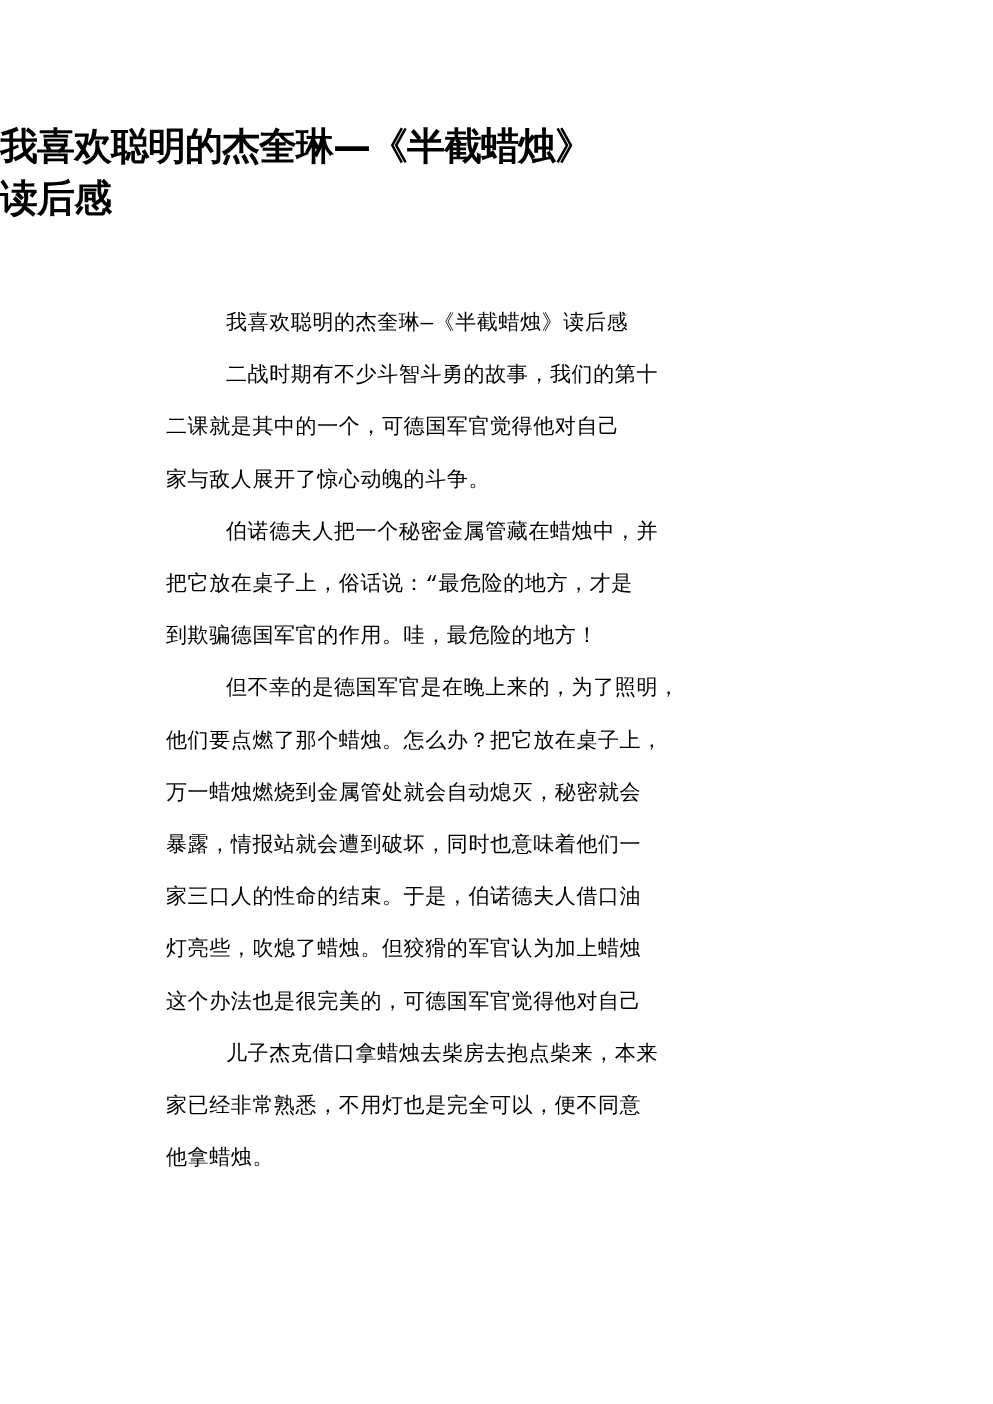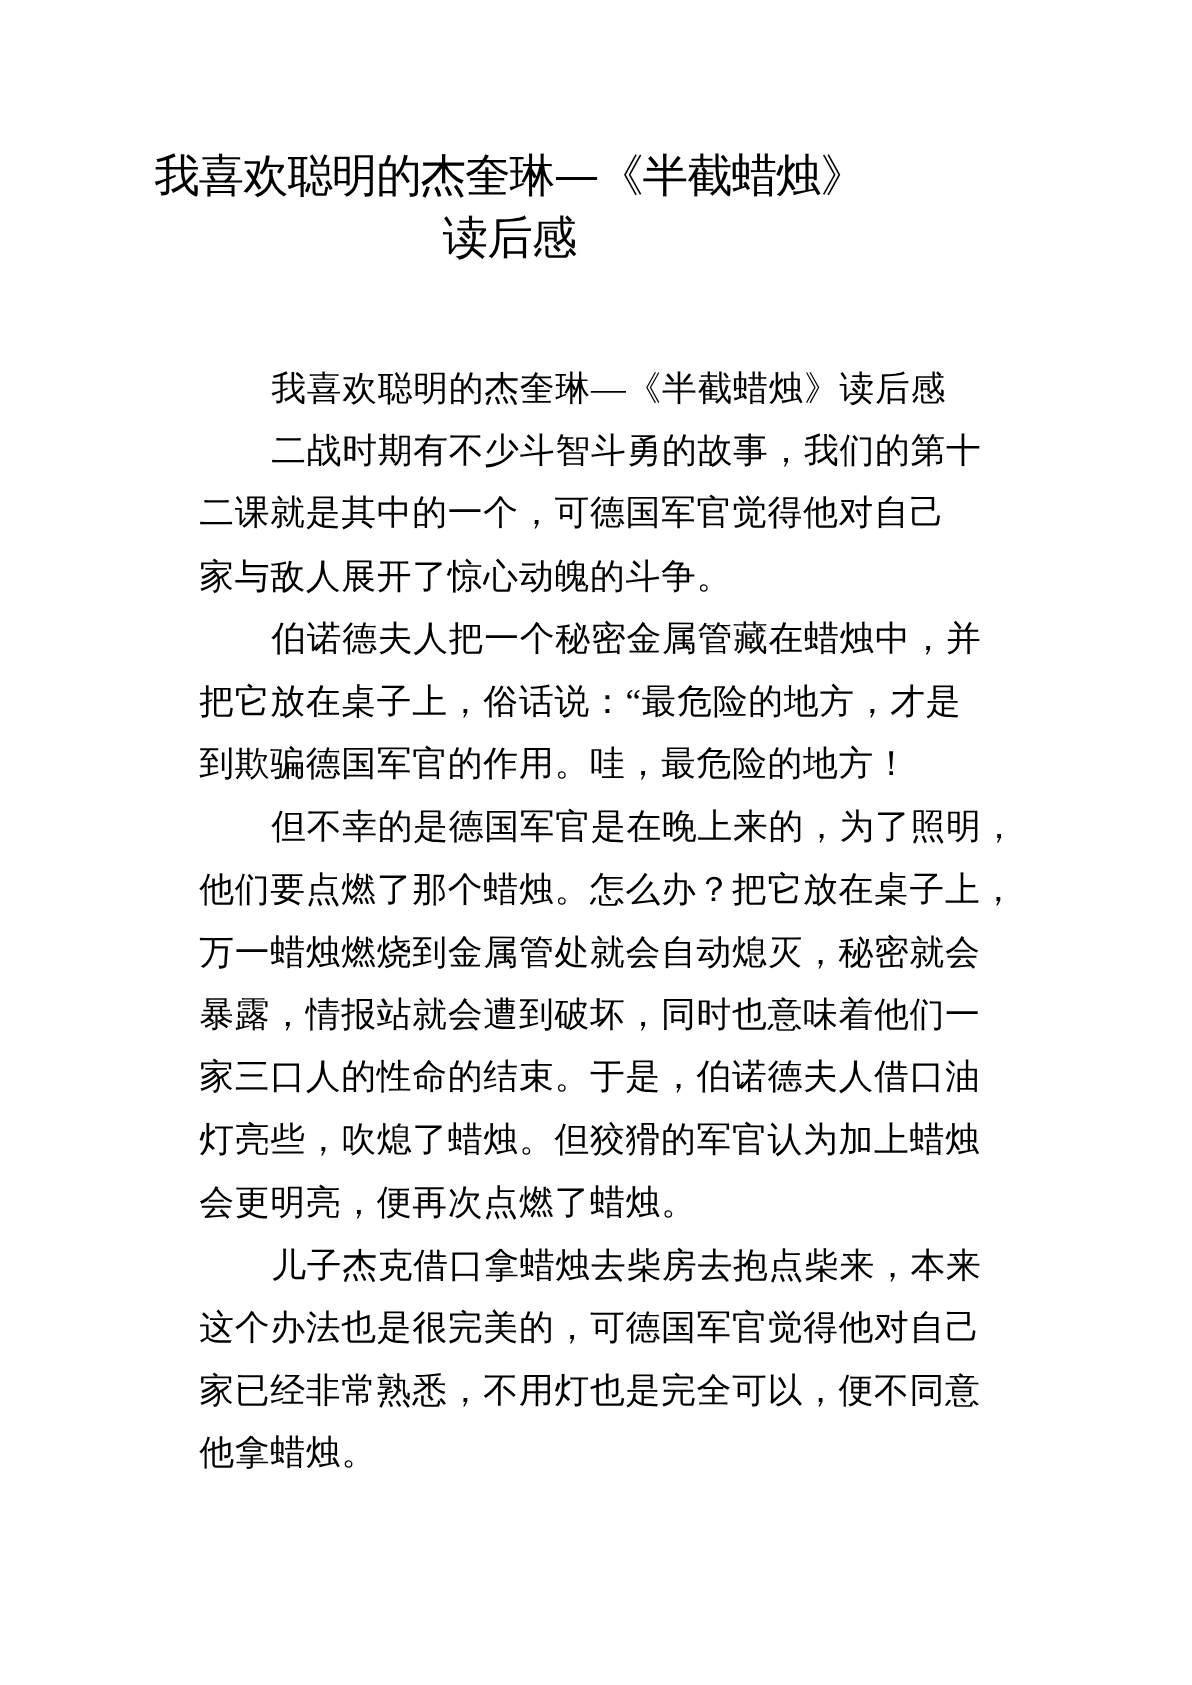--- a/index.html
+++ b/index.html
@@ -12,35 +12,34 @@
       height: 1404px;
       position: relative;
       overflow: hidden;
       color: #000000;
     }
     .title {
       position: absolute;
       left: 0;
       top: 120px;
       width: 849px;
-      text-align: center;
       font-family: "DejaVu Sans", "Liberation Sans", sans-serif;
-      font-weight: normal;
+      font-weight: bold;
       font-size: 38px;
       line-height: 52px;
       letter-spacing: -1px;
     }
     .title .tline { display: block; white-space: nowrap; }
     .body {
       position: absolute;
       left: 166px;
       top: 298px;
       width: 680px;
-      font-family: Liberation Serif, serif;
-      font-size: 29px;
+      font-family: Liberation Mono, monospace;
+      font-size: 21px;
       line-height: 52.2px;
     }
     .para { margin: 0; padding: 0; }
     .line {
       display: block;
       white-space: nowrap;
       letter-spacing: 0.6px;
     }
     .line.indent { padding-left: 60px; }
   </style>
@@ -66,21 +65,20 @@
     <span class="line">把它放在桌子上，俗话说：“最危险的地方，才是</span>
     <span class="line">到欺骗德国军官的作用。哇，最危险的地方！</span>
   </div>
   <div class="para">
     <span class="line indent">但不幸的是德国军官是在晚上来的，为了照明，</span>
     <span class="line">他们要点燃了那个蜡烛。怎么办？把它放在桌子上，</span>
     <span class="line">万一蜡烛燃烧到金属管处就会自动熄灭，秘密就会</span>
     <span class="line">暴露，情报站就会遭到破坏，同时也意味着他们一</span>
     <span class="line">家三口人的性命的结束。于是，伯诺德夫人借口油</span>
     <span class="line">灯亮些，吹熄了蜡烛。但狡猾的军官认为加上蜡烛</span>
-    <span class="line">会更明亮，便再次点燃了蜡烛。</span>
   </div>
   <div class="para">
+    <span class="line">这个办法也是很完美的，可德国军官觉得他对自己</span>
     <span class="line indent">儿子杰克借口拿蜡烛去柴房去抱点柴来，本来</span>
-    <span class="line">这个办法也是很完美的，可德国军官觉得他对自己</span>
     <span class="line">家已经非常熟悉，不用灯也是完全可以，便不同意</span>
     <span class="line">他拿蜡烛。</span>
   </div>
 </div>
 
 </body></html>

